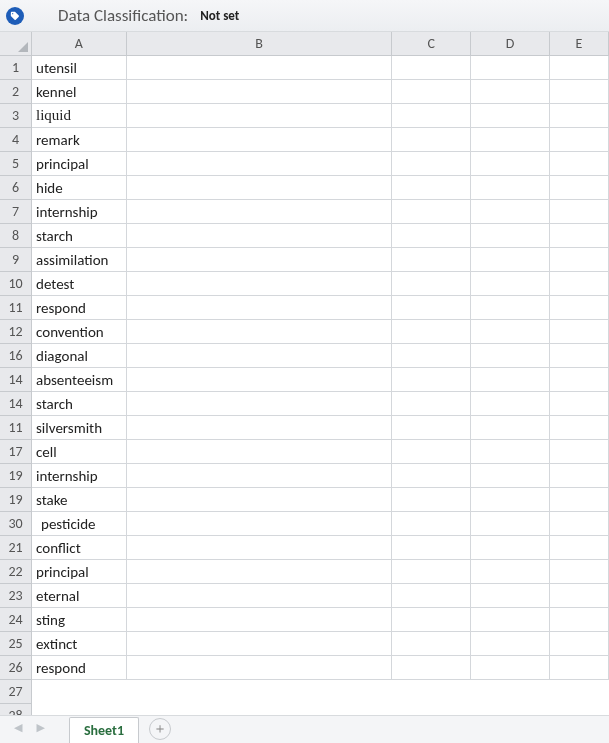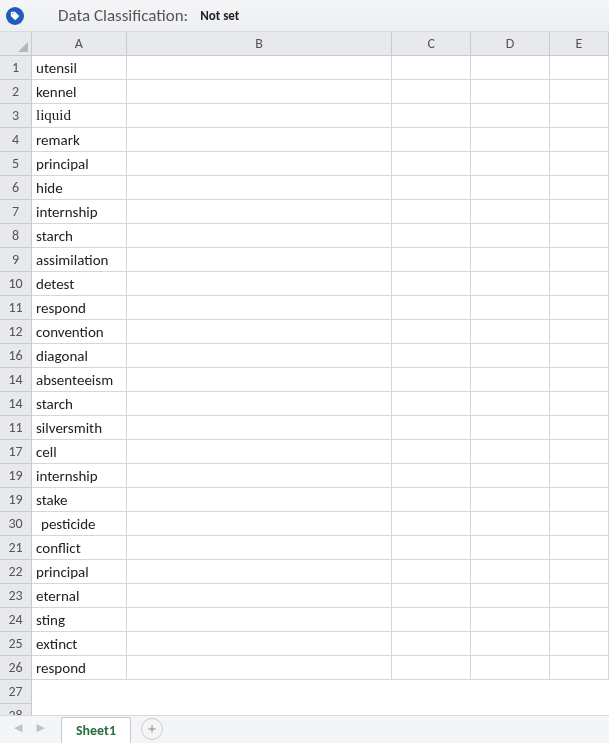--- a/index.html
+++ b/index.html
@@ -129,21 +129,21 @@
     border:1px solid #c7cace;
     border-bottom:none;
     padding: 4px 14px 5px 14px;
     font-size:14px;
     font-weight:600;
     color:#2a6e3f;
     border-top-left-radius:2px;
     border-top-right-radius:2px;
     position:relative;
     top:1px;
-    margin-left:8px;
+    margin-left:16px;
   }
   .sheet-tab::after{
     content:"";
     position:absolute;
     left:0; right:0; bottom:-2px;
     height:2px; background:#2a6e3f;
   }
   .add-tab {
     width:22px; height:22px;
     border:1px solid #c7cace;

